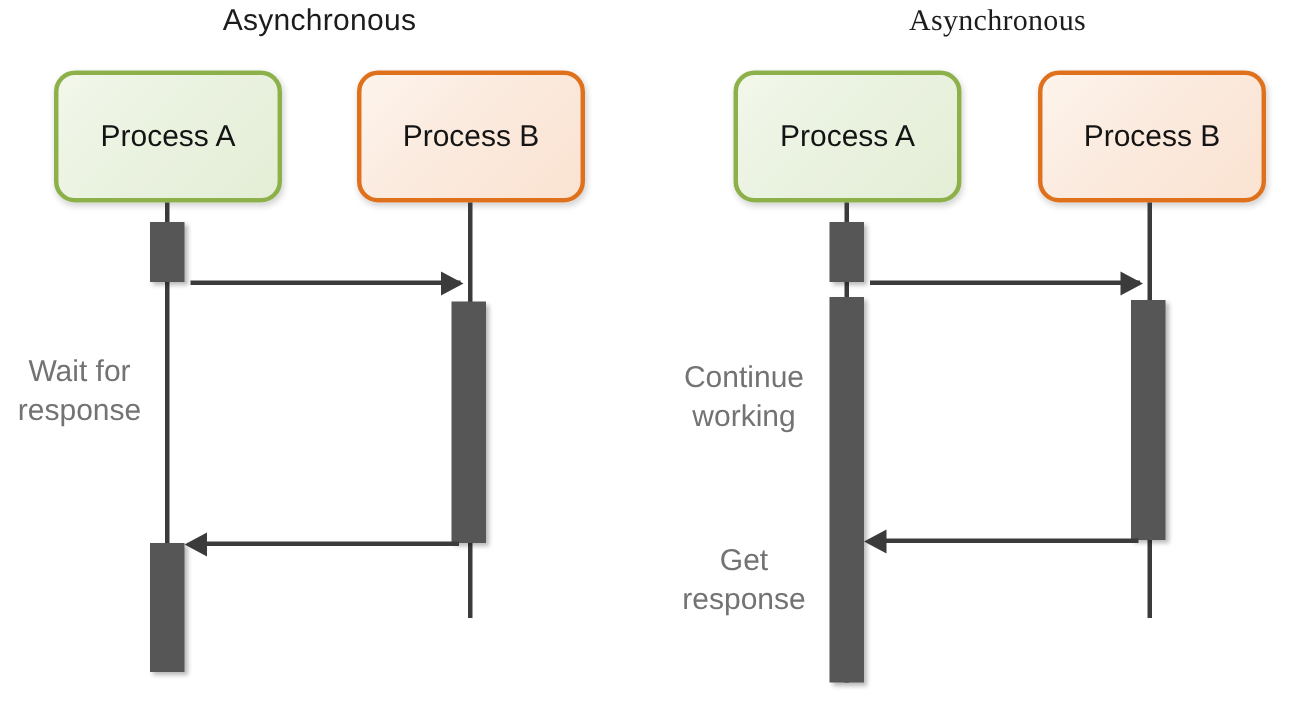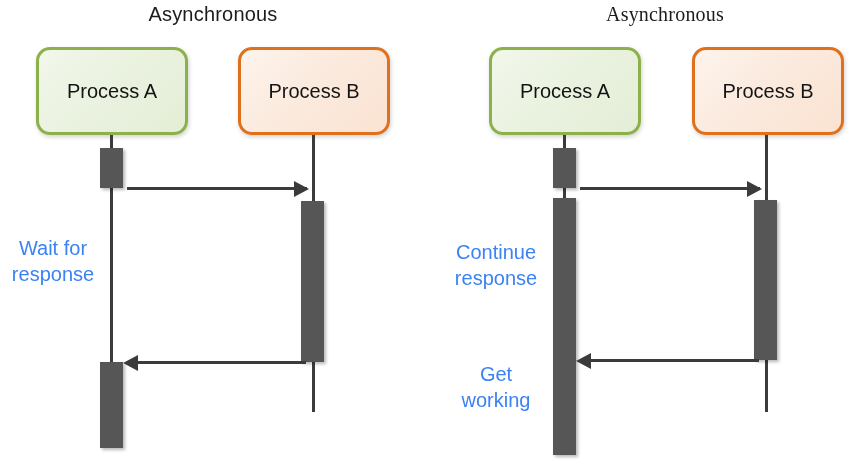--- a/index.html
+++ b/index.html
@@ -90,21 +90,21 @@
     border-left: 15px solid #3b3b3b;
   }
   .arrowhead.left {
     border-right: 15px solid #3b3b3b;
   }
 
   
   .note {
     position: absolute;
     font-size: 20px;
-    color: #3b82f6;
+    color: #737373;
     line-height: 1.28;
     text-align: center;
     white-space: pre-line;
   }
 </style>
 </head>
 <body>
 
 <div id="canvas">
 
@@ -162,19 +162,19 @@
 
     <div class="activation" style="left:754px; top:200px; width:23px; height:160px;"></div>
 
     <div class="msg-line" style="left:580px; top:187px; width:180px;"></div>
     <div class="arrowhead right" style="left:747px; top:181px;"></div>
 
     <div class="msg-line" style="left:581px; top:359px; width:178px;"></div>
     <div class="arrowhead left" style="left:576px; top:353px;"></div>
 
     <div class="note" style="left:443px; top:240px; width:106px;">Continue
-response</div>
+working</div>
 
     <div class="note" style="left:440px; top:362px; width:112px;">Get
-working</div>
+response</div>
   </div>
 
 </div>
 
 </body></html>

